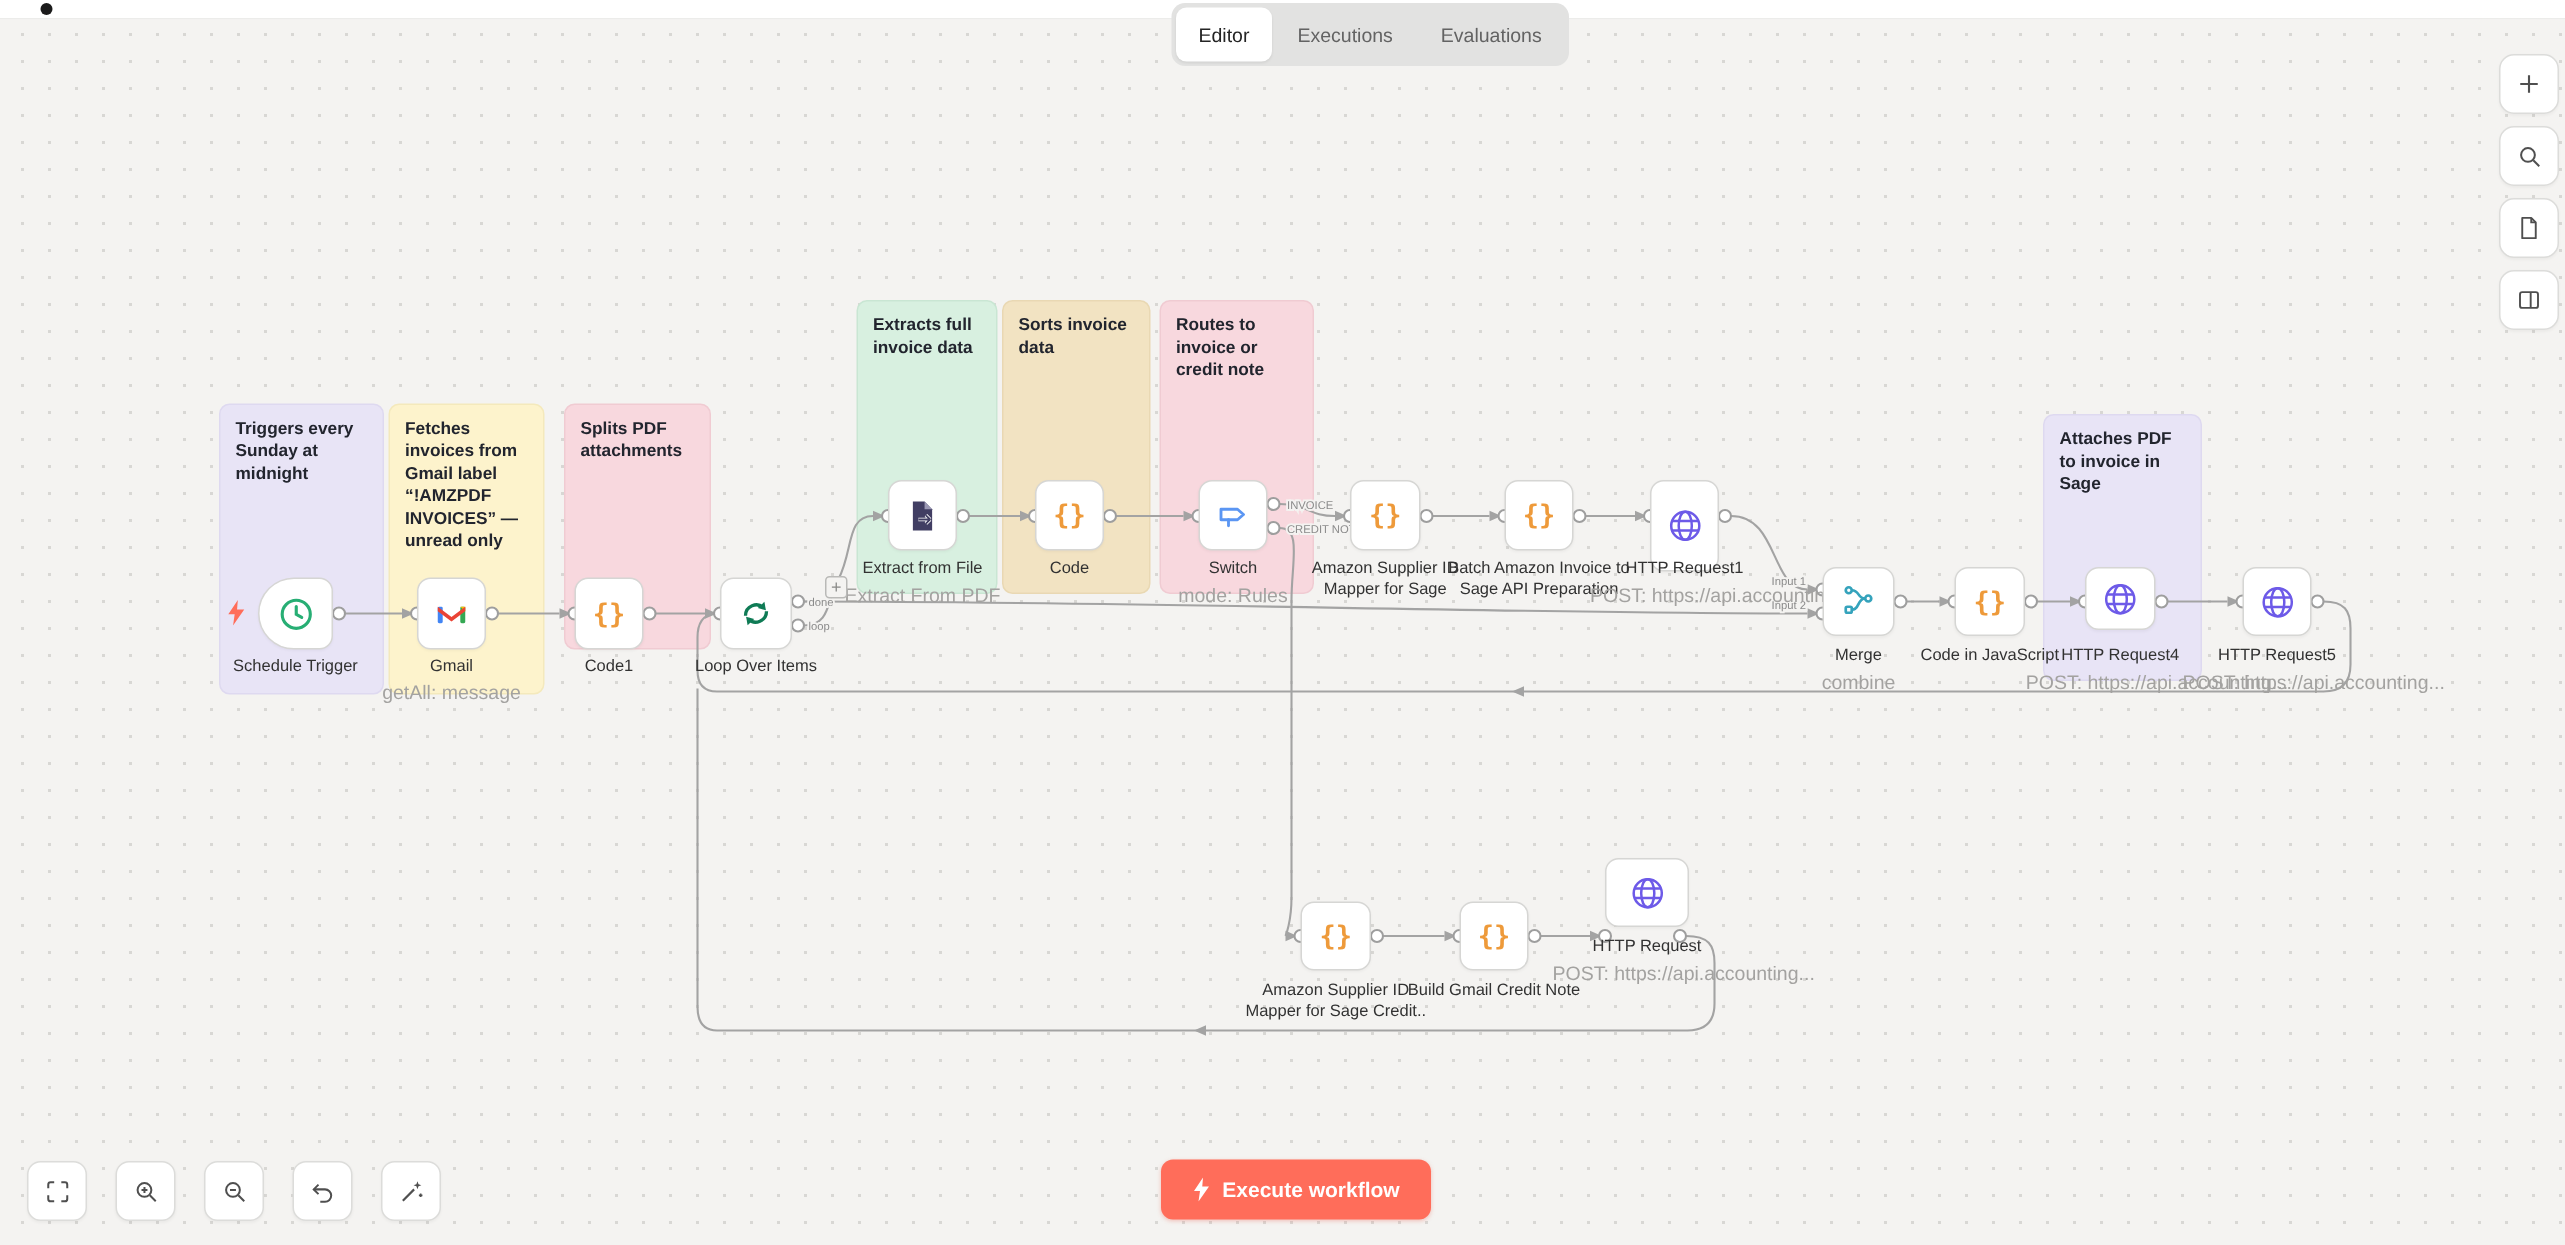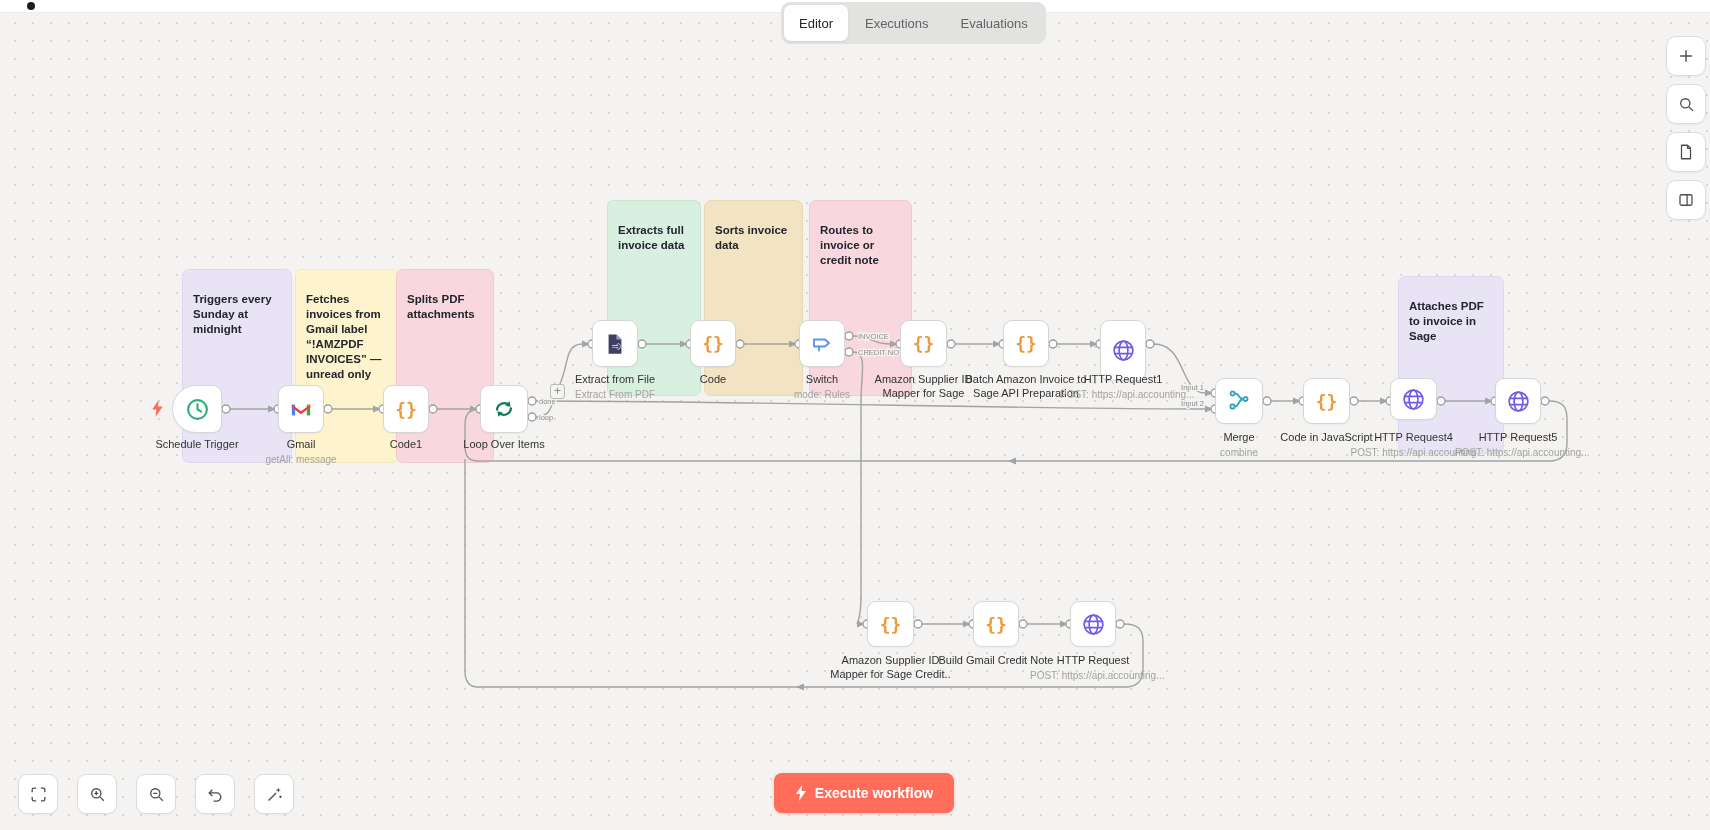--- a/index.html
+++ b/index.html
@@ -25,38 +25,38 @@
   .tab.active { background:#ffffff; color:#242424; font-weight:500;
     box-shadow:0 1px 2px rgba(0,0,0,.08); }
 
   
   .sidebtn { position:absolute; left:1666px; width:40px; height:40px;
     background:#fff; border:1px solid #dcdcda; border-radius:10px; z-index:25;
     display:flex; align-items:center; justify-content:center;
     box-shadow:0 1px 2px rgba(0,0,0,.04); }
 
   
-  .note { position:absolute; border-radius:7px; padding:22px 8px 8px 10px;
+  .note { position:absolute; border-radius:7px; padding:9px 8px 8px 10px;
     font-size:11.5px; font-weight:600; line-height:1.3; color:#22252e;
-    z-index:1;margin-left:36px; }
+    z-index:1; }
   .n-purple { background:#e8e4f6; border:1px solid #ded9f0; }
   .n-yellow { background:#fdf3cc; border:1px solid #f4e9bc; }
   .n-pink   { background:#f8d8de; border:1px solid #f0cbd2; }
   .n-green  { background:#d8f0e0; border:1px solid #c9e6d3; }
   .n-tan    { background:#f2e3c2; border:1px solid #e9d8b3; }
 
   
   .node { position:absolute; background:#fff; border:1.6px solid #d6d6d4;
     border-radius:9px; z-index:10; display:flex; align-items:center;
     justify-content:center; box-shadow:0 1px 2px rgba(0,0,0,.04); }
   .node.trigger { border-radius:24px 9px 9px 24px; }
   .nlabel { position:absolute; top:52px; left:50%; transform:translateX(-50%);
     width:126px; text-align:center; z-index:11; pointer-events:none; }
   .nname { font-size:11px; color:#323232; font-weight:500; line-height:1.25; }
-  .nsub  { font-size:10px; color:#a3a2a0; margin-top:2px; white-space:nowrap; }
+  .nsub  { font-size:13px; color:#a3a2a0; margin-top:2px; white-space:nowrap; }
   .braces { font-family:"DejaVu Sans Mono", monospace; font-size:18px;
     font-weight:700; color:#ee9a3a; letter-spacing:0px; }
 
   #wires { position:absolute; left:0; top:0; z-index:5; }
   .portlabel { font-size:7.5px; fill:#8b8b8b; stroke:#f4f3f1; stroke-width:2.5px;
     paint-order:stroke; font-family:"Liberation Sans", sans-serif; }
 
   #addwire { position:absolute; left:550px; top:384px; width:15px; height:15px;
     background:#f4f3f1; border:1px solid #b9b9b7; border-radius:3px; z-index:12;
     color:#8a8a88; font-size:12px; line-height:12px; text-align:center; }
@@ -167,21 +167,21 @@
       <text class="portlabel" x="539" y="420">loop</text>
       <text class="portlabel" x="858" y="339">INVOICE</text>
       <text class="portlabel" x="858" y="355">CREDIT NOTE</text>
       <text class="portlabel" x="1204" y="390" text-anchor="end">Input 1</text>
       <text class="portlabel" x="1204" y="406" text-anchor="end">Input 2</text>
     </g>
   </svg>
 
   <div class="note n-purple" style="left:146px;top:269px;width:110px;height:194px"><span>Triggers every Sunday at midnight</span></div>
   <div class="note n-yellow" style="left:259px;top:269px;width:104px;height:194px"><span>Fetches invoices from Gmail label “!AMZPDF INVOICES” — unread only</span></div>
-  <div class="note n-pink" style="left:360px;top:269px;width:98px;height:194px"><span>Splits PDF attachments</span></div>
+  <div class="note n-pink" style="left:376px;top:269px;width:98px;height:164px"><span>Splits PDF attachments</span></div>
   <div class="note n-green" style="left:571px;top:200px;width:94px;height:196px"><span>Extracts full invoice data</span></div>
   <div class="note n-tan" style="left:668px;top:200px;width:99px;height:196px"><span>Sorts invoice data</span></div>
   <div class="note n-pink" style="left:773px;top:200px;width:103px;height:196px"><span>Routes to invoice or credit note</span></div>
   <div class="note n-purple" style="left:1362px;top:276px;width:106px;height:178px"><span>Attaches PDF to invoice in Sage</span></div>
 
   <svg class="boltmark" width="13" height="17" viewBox="0 0 12 16">
     <path d="M7,0 L1,9 H5 L4,16 L11,6 H6.5 Z" fill="#ff6d5a"></path>
   </svg>
 
   <div id="addwire">+</div>
@@ -337,21 +337,21 @@
       </div>
   </div>
 
   <div class="node" style="left:973px;top:601px;width:46px;height:46px">
     <span class="braces">{}</span>
     <div class="nlabel">
         <div class="nname">Build Gmail Credit Note</div>
       </div>
   </div>
 
-  <div class="node" style="left:1070px;top:601px;width:46px;height:46px">
+  <div class="node" style="left:1070px;top:572px;width:56px;height:46px">
     <svg width="25" height="25" viewBox="0 0 24 24" fill="none" stroke="#6d5ae8" stroke-width="1.6">
         <circle cx="12" cy="12" r="9"></circle>
         <ellipse cx="12" cy="12" rx="4.2" ry="9"></ellipse>
         <path d="M3.6,9 H20.4 M3.6,15 H20.4"></path>
       </svg>
     <div class="nlabel">
         <div class="nname">HTTP Request</div>
         <div class="nsub">POST: https://api.accounting...</div>
       </div>
   </div>

